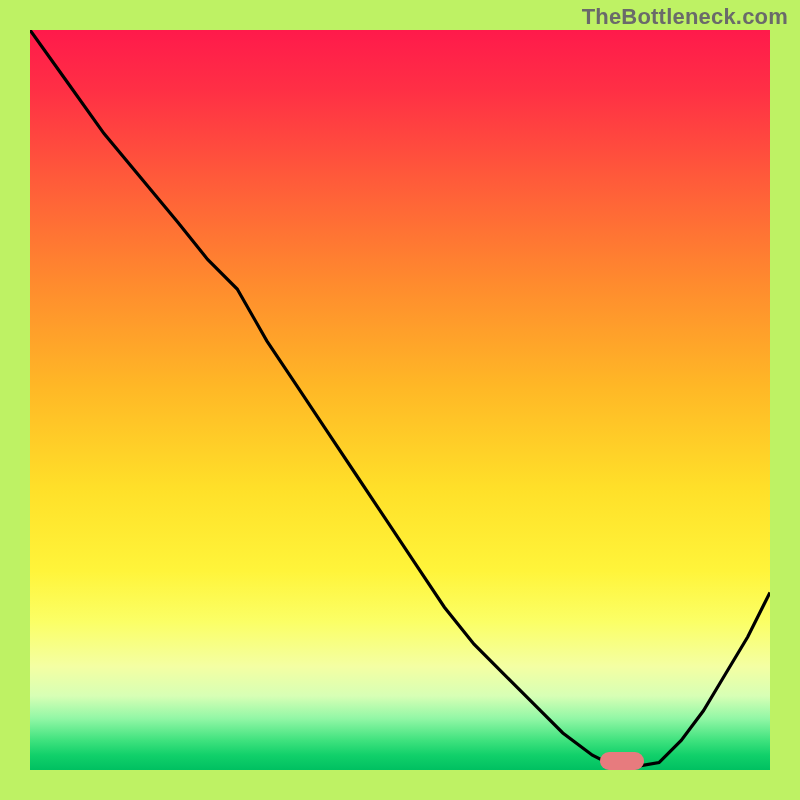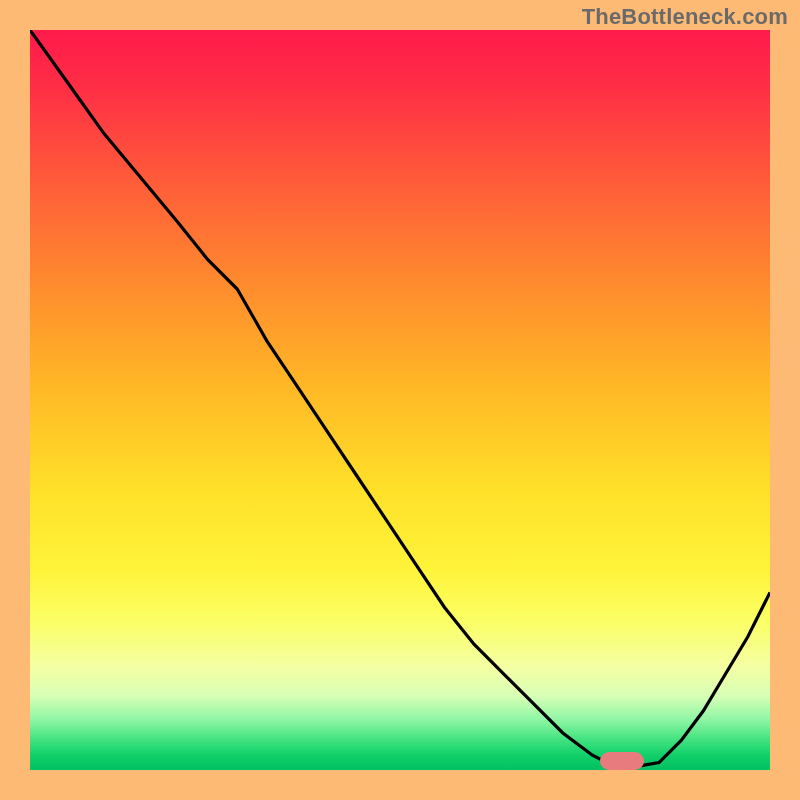--- a/index.html
+++ b/index.html
@@ -8,21 +8,21 @@
     width: 800px;
     height: 800px;
     background: #000;
     font-family: Arial, Helvetica, sans-serif;
     overflow: hidden;
   }
   .frame {
     position: relative;
     width: 800px;
     height: 800px;
-    background: #fdba74;
+    background: #bef264;
   }
   .watermark {
     position: absolute;
     top: 4px;
     right: 12px;
     color: #6a6a6a;
     font-size: 22px;
     font-weight: 600;
     letter-spacing: 0.2px;
     user-select: none;

